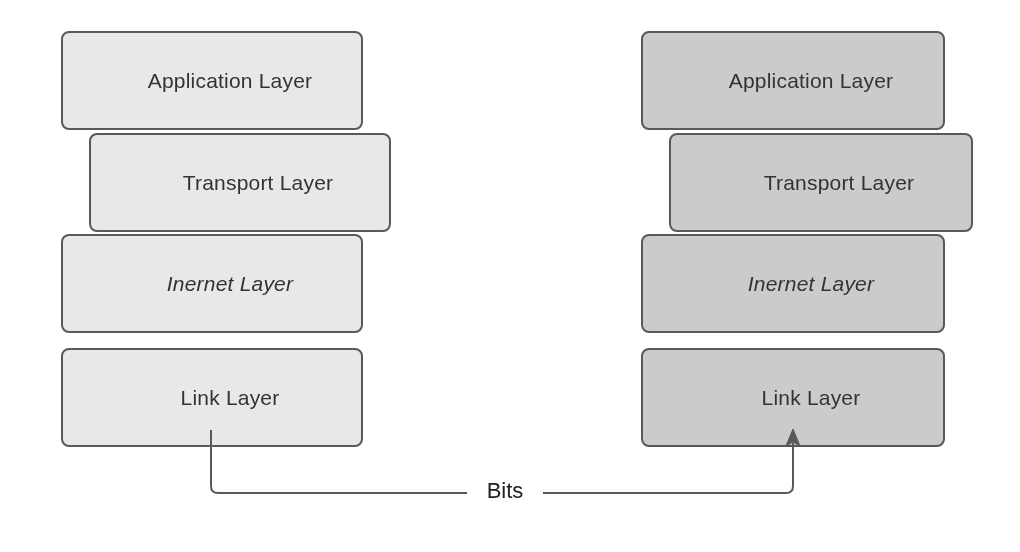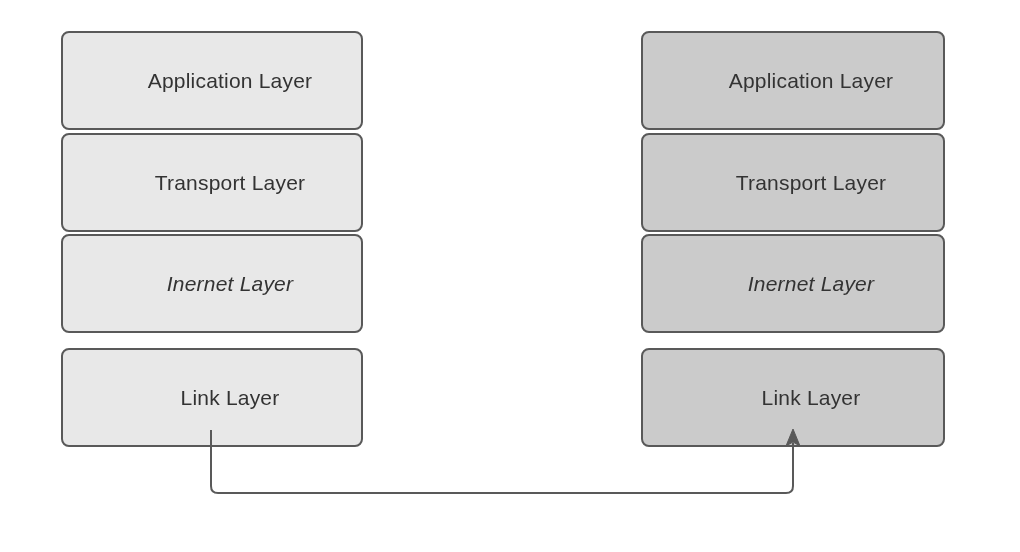--- a/index.html
+++ b/index.html
@@ -33,21 +33,21 @@
     height: 99px;
     box-sizing: border-box;
     border: 2px solid #595959;
     border-radius: 8px;
     display: flex;
     align-items: center;
     justify-content: center;
     padding-left: 36px;
   }
   .stack .layer-box:nth-child(1) { top: 0px;   }
-  .stack .layer-box:nth-child(2) { top: 102px; }
+  .stack .layer-box:nth-child(2) { top: 102px; margin-left: 28px; }
   .stack .layer-box:nth-child(3) { top: 203px; font-style: italic; }
   .stack .layer-box:nth-child(4) { top: 317px; }
 
   #stack-left  .layer-box { background: #e8e8e8; }
   #stack-right .layer-box { background: #cbcbcb; }
 
   .layer-label {
     font-size: 21px;
     color: #333333;
     letter-spacing: 0.2px;
@@ -112,14 +112,15 @@
     <div class="layer-box">
       <span class="layer-label">Link Layer</span>
     </div>
   </div>
 
   <svg id="connector" viewBox="0 0 1020 552">
     <path d="M 211 430 L 211 486 Q 211 493 218 493 L 786 493 Q 793 493 793 486 L 793 443" fill="none" stroke="#595959" stroke-width="2"></path>
     <polygon points="793,429 786,446 793,442 800,446" fill="#595959" stroke="#595959" stroke-width="1" stroke-linejoin="round"></polygon>
   </svg>
 
+  <div id="bits-label">Bits</div>
 
 </div>
 
 </body></html>

